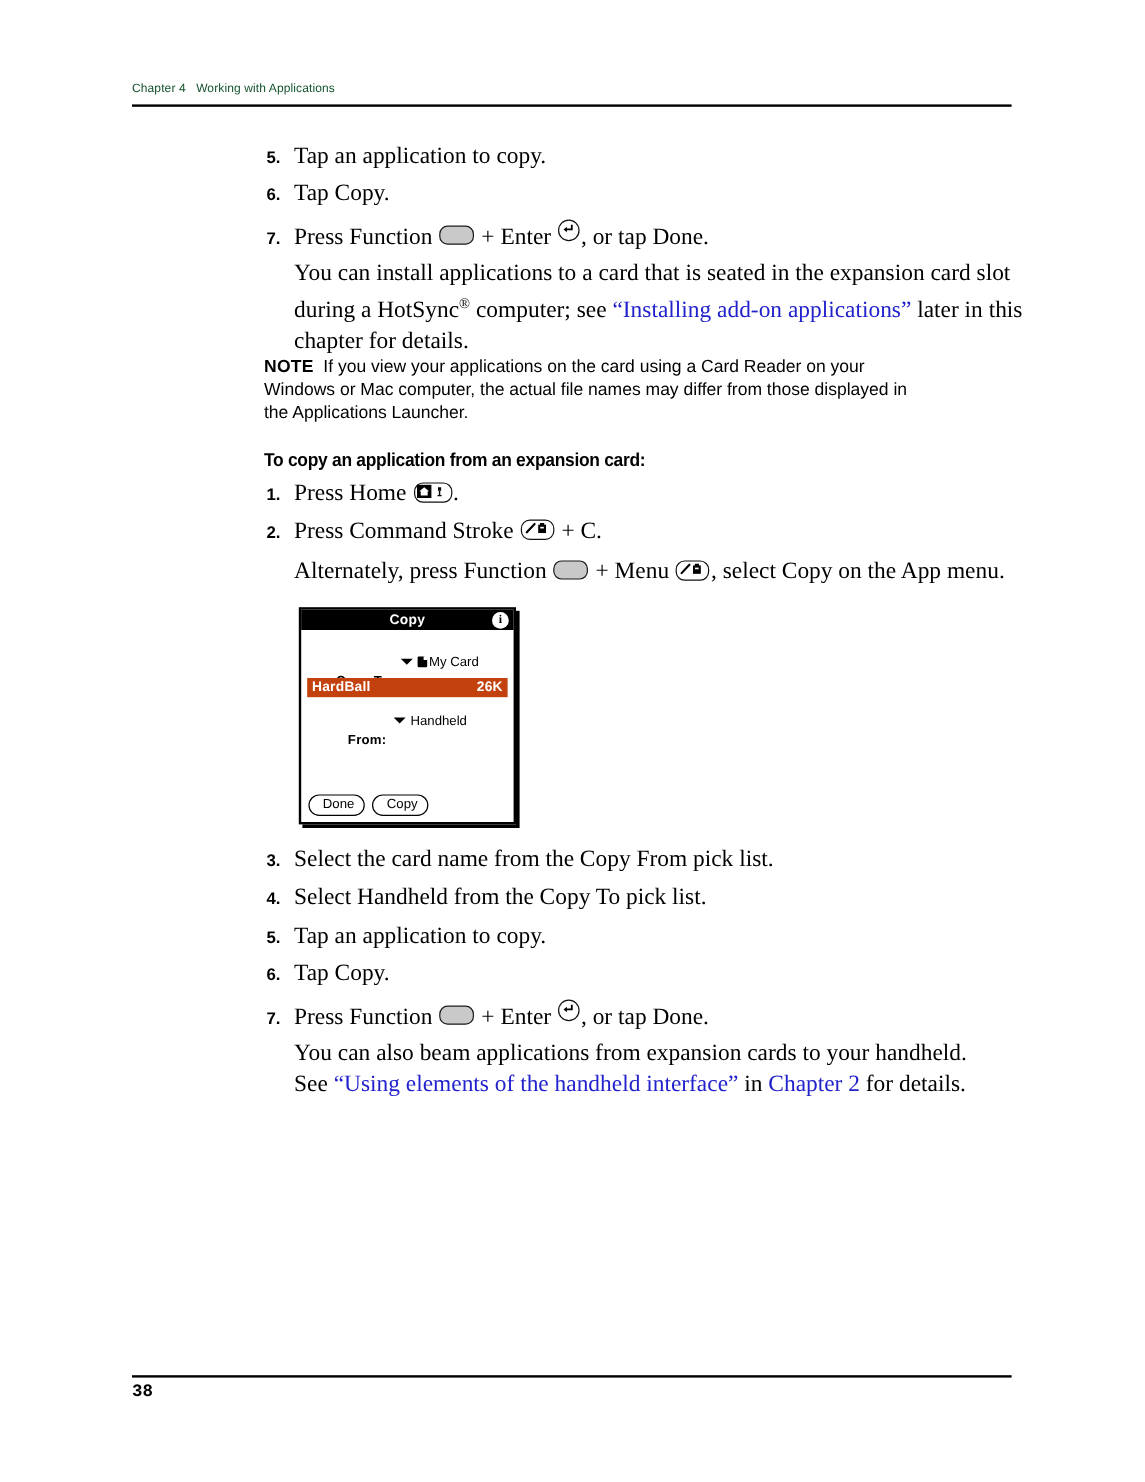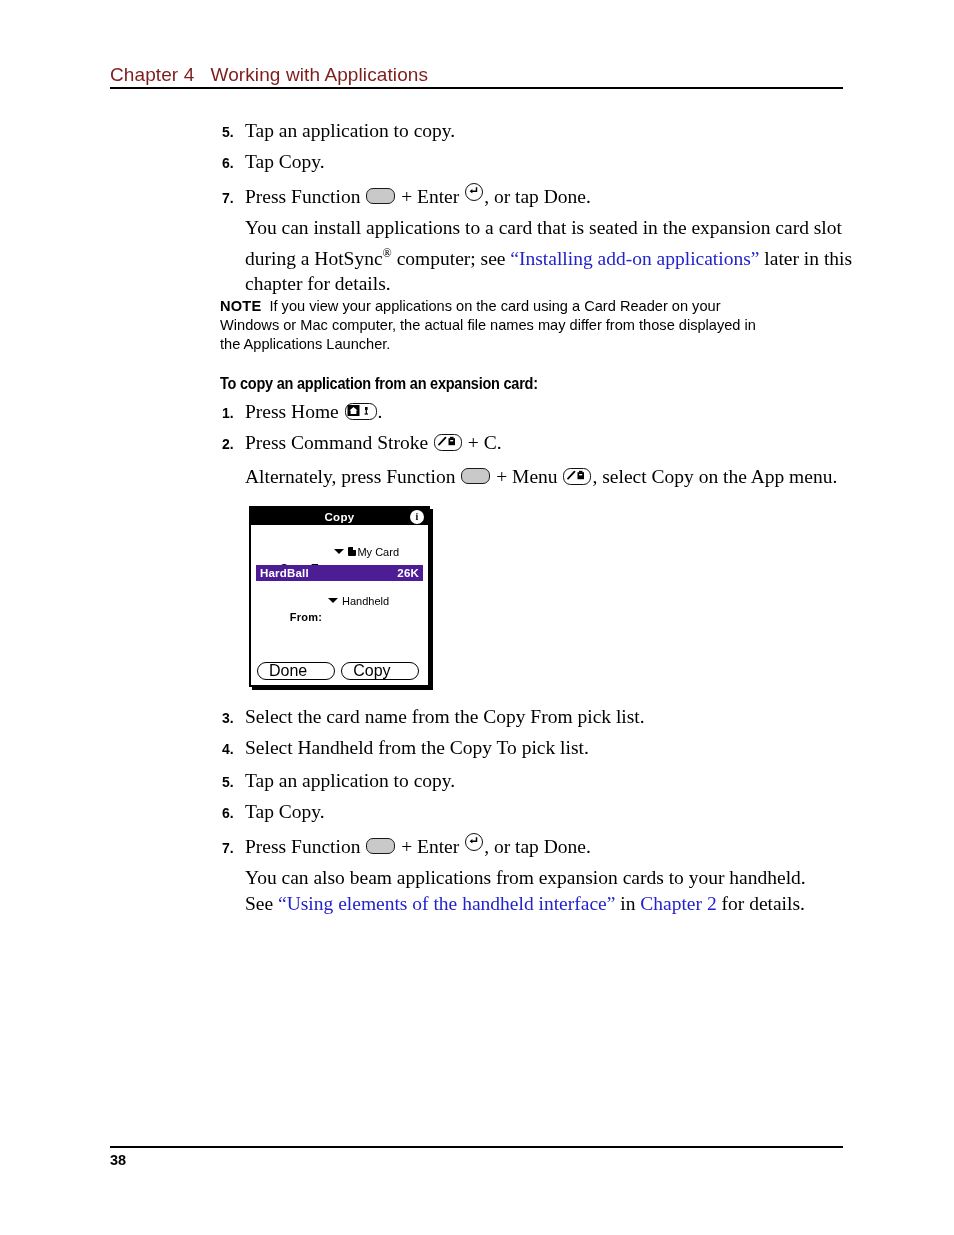--- a/index.html
+++ b/index.html
@@ -18,23 +18,23 @@
 
   
   .page-header {
     position: absolute;
     left: 110px;
     top: 64px;
     width: 733px;
   }
   .page-header .header-text {
     font-family: "Liberation Sans", sans-serif;
-    font-size: 19px;
+    font-size: 10px;
     letter-spacing: 0.1px;
-    color: #7f1d1d;
+    color: #14532d;
     white-space: pre;
   }
   .header-rule {
     position: absolute;
     left: 110px;
     top: 87px;
     width: 733px;
     height: 2px;
     background: #000;
   }
@@ -232,62 +232,62 @@
     right: 0; top: 0;
     width: 3px; height: 3px;
     background: #fff;
   }
   .palm-list-row {
     position: absolute;
     left: 5px;
     top: 57px;
     width: 167px;
     height: 16px;
-    background: #4c1d95;
+    background: #c2410c;
     color: #ffffff;
     display: flex;
     align-items: center;
     justify-content: space-between;
     padding: 0 4px;
     box-sizing: border-box;
     font-weight: bold;
     font-size: 11.5px;
     letter-spacing: 0.2px;
   }
   .palm-buttons {
     position: absolute;
     left: 6px;
     bottom: 5px;
     display: flex;
     gap: 6px;
   }
   .palm-btn {
     border: 1.5px solid #000;
     border-radius: 9px;
-    padding: 1px 27px 2px 11px;
-    font-size: 16px;
+    padding: 1px 8px 2px 11px;
+    font-size: 11px;
     background: #fff;
     color: #000;
     line-height: 13px;
   }
 
   
   .footer-rule {
     position: absolute;
     left: 110px;
     top: 1146px;
     width: 733px;
     height: 2px;
     background: #000;
   }
   .page-num {
     position: absolute;
     left: 110px;
     top: 1152px;
-    font-family: Liberation Sans, sans-serif;
+    font-family: Liberation Mono, monospace;
     font-weight: bold;
     font-size: 14.5px;
   }
 </style>
 </head>
 <body>
 
 <div class="page-header">
   <span class="header-text">Chapter 4   Working with Applications</span>
 </div>

